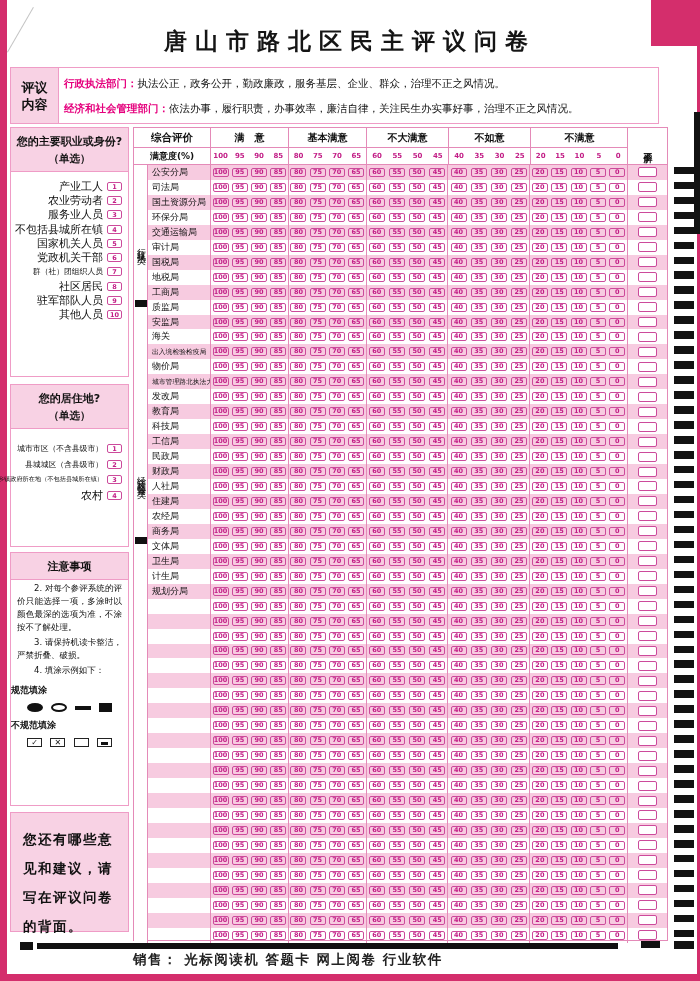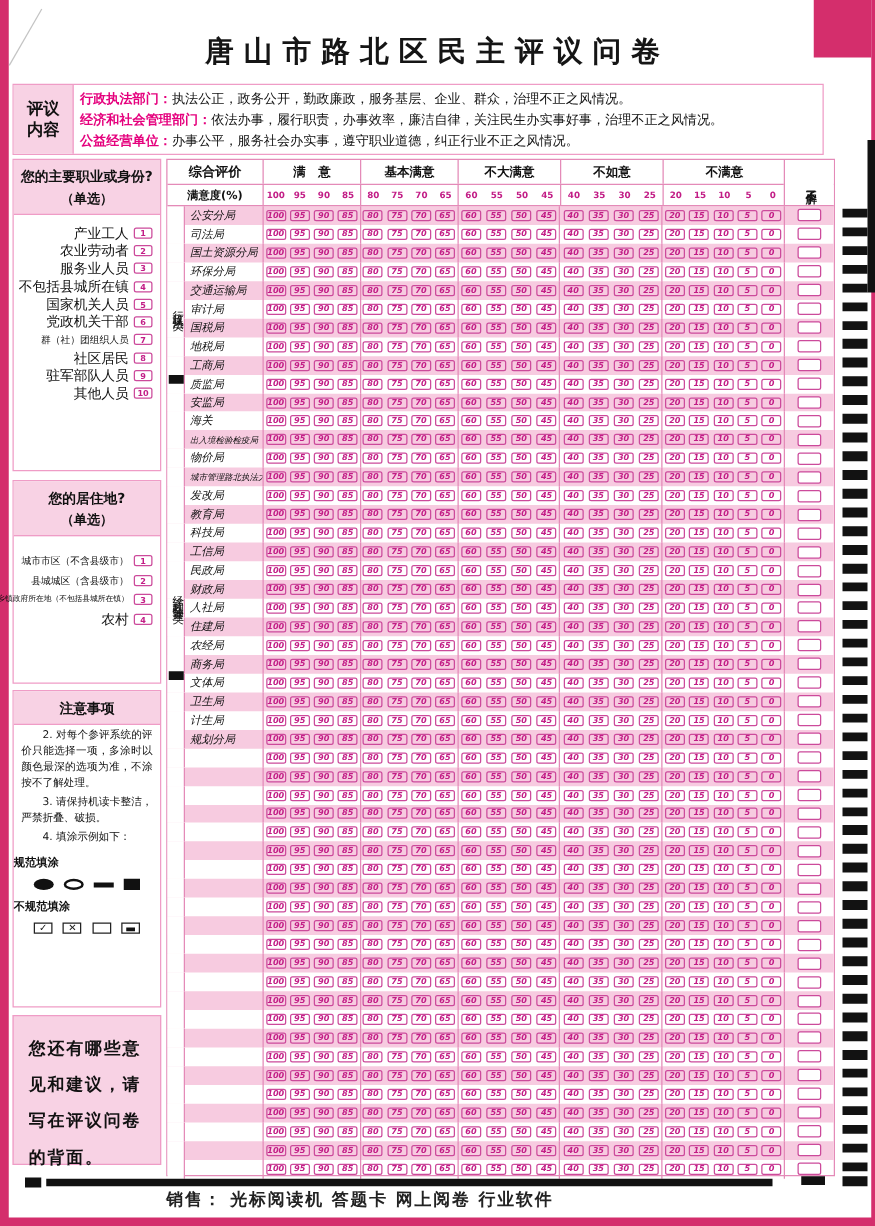--- a/index.html
+++ b/index.html
@@ -68,21 +68,21 @@
   .hc{box-sizing:border-box;border-right:1px solid #e48ab8;display:flex;align-items:center;justify-content:center;
       font-weight:bold;font-size:10px;}
   .hc.eval{font-size:10.5px;text-align:right;}
   .hc2{box-sizing:border-box;border-right:1px solid #e48ab8;display:flex;align-items:center;justify-content:space-around;}
   .hc2.first{font-size:9px;font-weight:bold;justify-content:center;}
   .hnum{width:16px;text-align:center;font-size:7px;font-weight:bold;color:#c21d86;}
   .hunk{position:absolute;right:0;top:0;width:39px;height:36px;border-left:1px solid #e48ab8;
         display:flex;align-items:center;justify-content:center;background:#fff;}
   .hunk span{writing-mode:vertical-rl;font-size:9px;font-weight:bold;letter-spacing:1px;}
 
-  .trow{display:flex;font-style:italic;}
+  .trow{display:flex;}
   .trow.alt{background:#f7cbe0;}
   .cat-spacer{flex:0 0 14px;background:#fff;border-right:1px solid #e48ab8;box-sizing:border-box;}
   .dlabel{flex:0 0 63px;box-sizing:border-box;border-right:1px solid #e48ab8;font-size:9px;display:flex;
           align-items:center;padding-left:4px;font-weight:500;white-space:nowrap;overflow:hidden;}
   .dlabel.small{font-size:6.8px;}
   .gcell{box-sizing:border-box;border-right:1px solid #e48ab8;display:flex;align-items:center;justify-content:space-around;}
   .ucell{flex:0 0 39px;display:flex;align-items:center;justify-content:center;box-sizing:border-box;}
   .bub{width:16px;height:9px;border:1px solid #cc4a9b;border-radius:2px;font-size:6.5px;line-height:7.5px;
        text-align:center;color:#c21d86;box-sizing:border-box;font-weight:bold;}
   .bub.empty{width:19px;height:10px;background:#fff;}
@@ -112,21 +112,20 @@
   <h1 class="title">唐山市路北区民主评议问卷</h1>
 
   <div class="content-box">
     <div class="cb-label">
       <span>评议</span>
       <span>内容</span>
     </div>
     <div class="cb-lines" id="cb-lines">
         <div class="cb-line"><span class="cb-dept">行政执法部门：</span><span class="cb-text">执法公正，政务公开，勤政廉政，服务基层、企业、群众，治理不正之风情况。</span></div>
         <div class="cb-line"><span class="cb-dept">经济和社会管理部门：</span><span class="cb-text">依法办事，履行职责，办事效率，廉洁自律，关注民生办实事好事，治理不正之风情况。</span></div>
-        <div class="cb-line"><span class="cb-dept">公益经营单位：</span><span class="cb-text">办事公平，服务社会办实事，遵守职业道德，纠正行业不正之风情况。</span></div>
       </div>
   </div>
 
   <section class="side-box" id="occ-box">
     <div class="side-head">
       <div class="t1">您的主要职业或身份?</div>
       <div class="t2">（单选）</div>
     </div>
     <div class="opt-list" id="occupation-list">
         <div class="opt">

